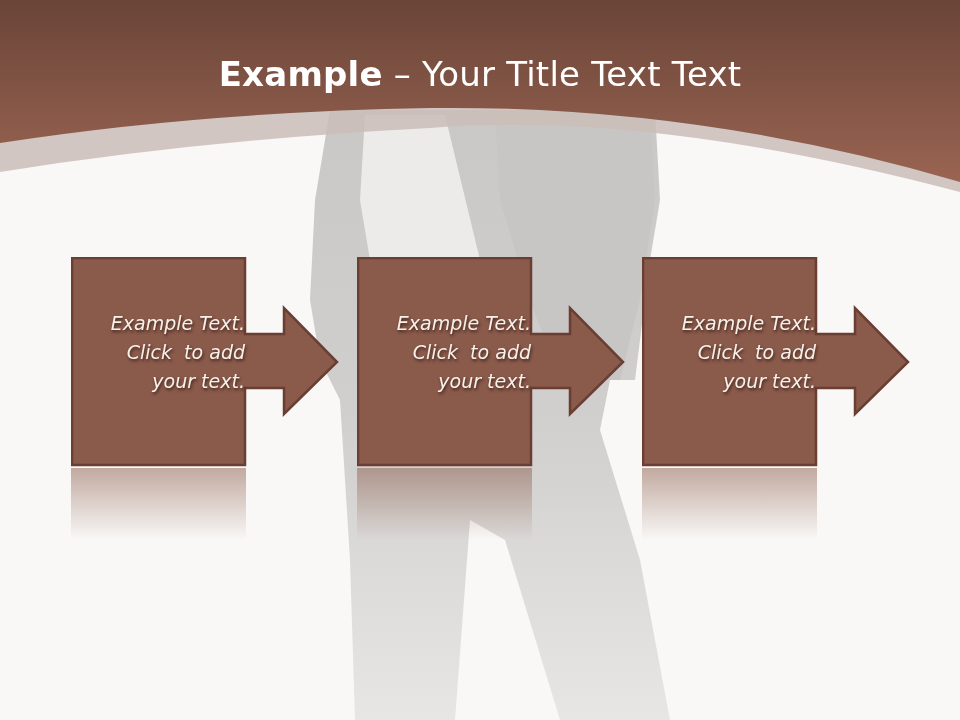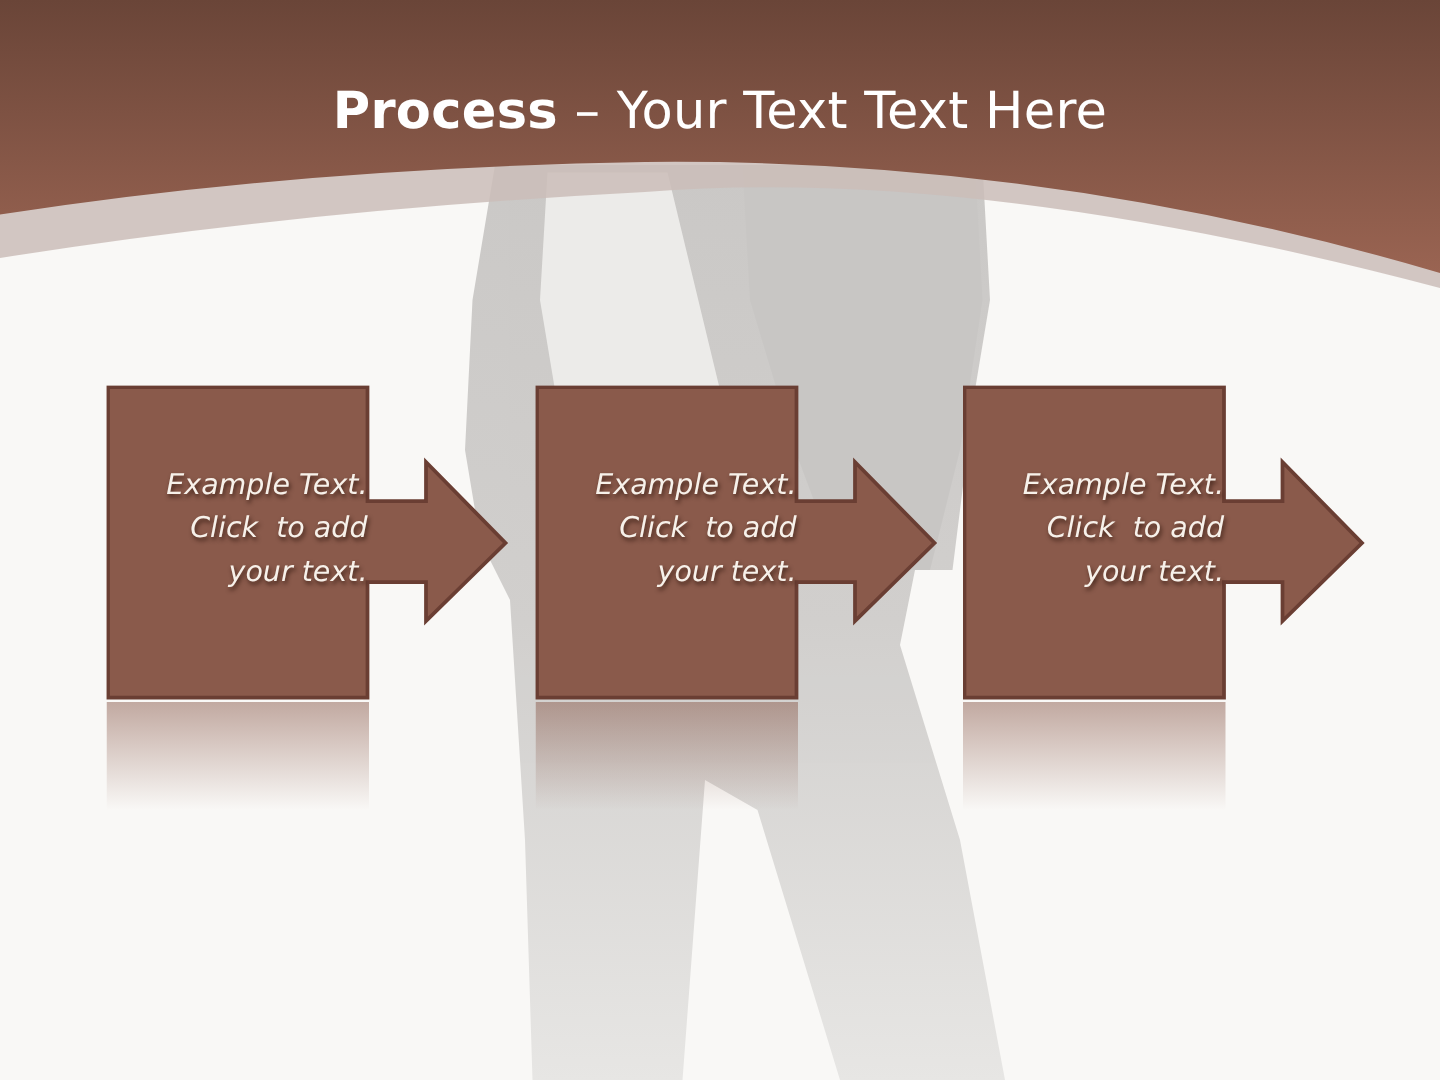--- a/index.html
+++ b/index.html
@@ -49,21 +49,21 @@
       <path d="M365 115 L445 115 L480 260 L520 330 L510 360 L470 350 L430 300 L370 260 L360 200 Z" fill="#ecebe9"></path>
       <path d="M495 110 L650 110 L655 200 L640 300 L620 380 L560 380 L530 300 L500 200 Z" fill="#c6c4c2"></path>
     </g>
 
     <path d="M0 0 L960 0 L960 192 Q 650 110 430 128 Q 200 140 0 172 Z" fill="#cbbdb8" opacity="0.85"></path>
 
     <path d="M0 0 L960 0 L960 182 Q 700 105 430 108 Q 200 112 0 143 Z" fill="url(#hdr)"></path>
   </svg>
 
   <div class="title">
-    <span class="bold">Process</span><span class="rest"> – Your Text Text Here</span>
+    <span class="bold">Example</span><span class="rest"> – Your Title Text Text</span>
   </div>
 
   <div class="step" style="left:71px;">
     <svg width="270" height="290" viewBox="0 0 270 290">
       <defs>
         <linearGradient id="refl1" x1="0" y1="0" x2="0" y2="1">
           <stop offset="0" stop-color="#8a5a4b" stop-opacity="0.5"></stop>
           <stop offset="1" stop-color="#8a5a4b" stop-opacity="0"></stop>
         </linearGradient>
       </defs>

